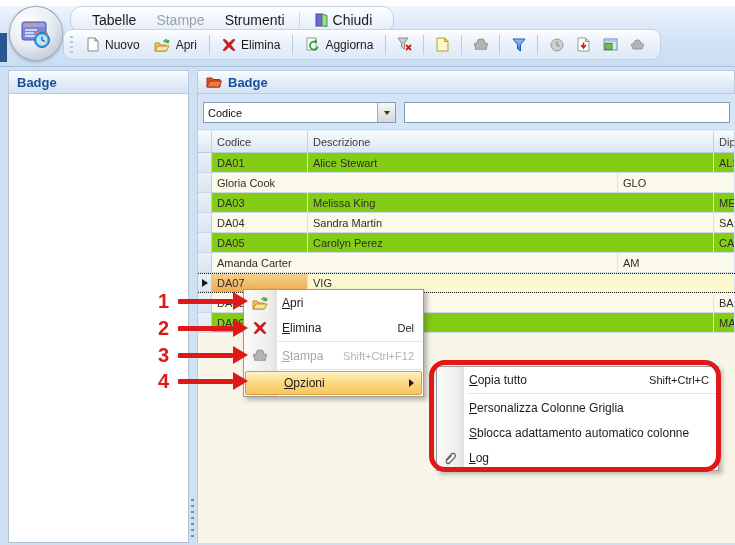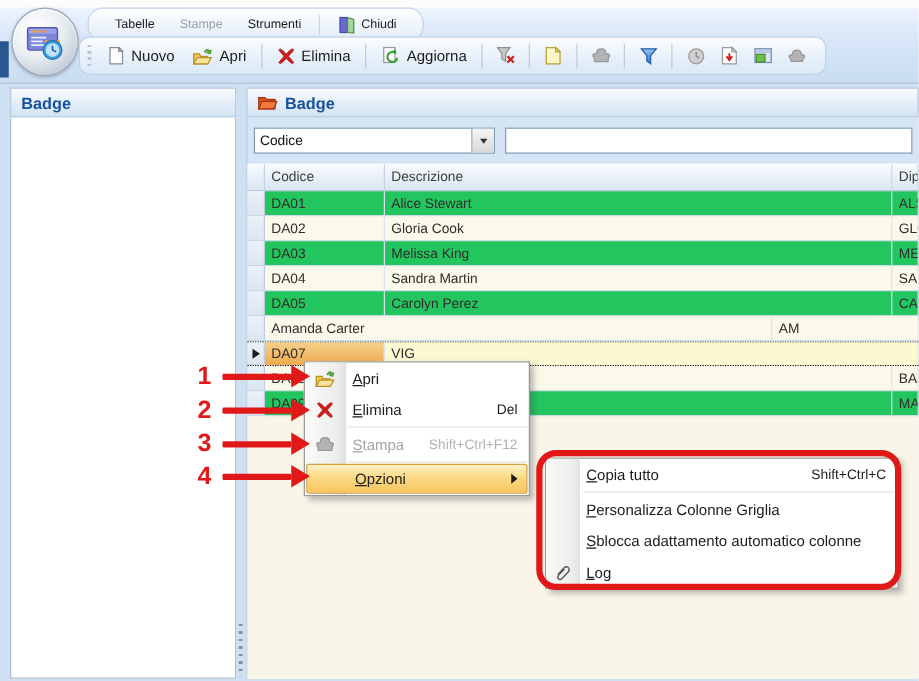--- a/index.html
+++ b/index.html
@@ -11,21 +11,21 @@
   .top-white{position:absolute;left:0;top:0;width:735px;height:6px;background:#fdfdfe;}
   .edge-dark{position:absolute;left:0;top:33px;width:7px;height:29px;background:#28588f;}
   .app-button{position:absolute;left:9px;top:6px;width:52px;height:53px;border-radius:50%;
       background:radial-gradient(circle at 35% 30%,#ffffff,#e9eef4 45%,#c3ccd8 78%,#a9b5c5);
       border:1px solid #9aa8ba;box-shadow:inset 0 1px 2px #fff,0 1px 3px rgba(0,0,0,.25);
       display:flex;align-items:center;justify-content:center;}
   .tab-strip{position:absolute;left:70px;top:6px;height:25px;padding:0 12px;
       display:flex;align-items:center;gap:2px;
       background:linear-gradient(#ffffff,#eef4fc 55%,#e2ecf9);
       border:1px solid #c4d4e7;border-radius:12px;}
-  .tab{padding:2px 9px;font-size:10px;color:#1b1b1b;display:flex;align-items:center;gap:5px;white-space:nowrap;}
+  .tab{padding:2px 9px;font-size:14px;color:#1b1b1b;display:flex;align-items:center;gap:5px;white-space:nowrap;}
   .tab.disabled{color:#9aa2ad;}
   .tab-divider{width:1px;height:16px;background:#c9d6e6;margin:0 3px;}
   .toolbar{position:absolute;left:63px;top:29px;height:29px;display:flex;align-items:center;
       padding:0 10px 0 4px;gap:2px;
       background:linear-gradient(#fdfeff,#eaf2fb 45%,#dce9f7);
       border:1px solid #c2d3e8;border-radius:9px;}
   .tb-grip{width:3px;height:18px;margin:0 5px 0 2px;
       background-image:repeating-linear-gradient(180deg,#b4c6db 0 2px,transparent 2px 5px);}
   .tb-btn{display:flex;align-items:center;gap:5px;padding:2px 6px;font-size:12px;color:#1b1b1b;white-space:nowrap;}
   .tb-sep{width:1px;height:20px;background:#bccddf;margin:0 4px;}
@@ -62,21 +62,21 @@
       font-size:11px;color:#3c3c3c;display:flex;align-items:center;padding:0 5px;
       box-sizing:border-box;white-space:nowrap;overflow:hidden;}
   .gind{width:14px;padding:0;}
   .c1{width:96px;} .c2{width:406px;} .c3{flex:1;}
   .grid-row{height:20px;display:flex;font-size:11px;color:#2e2e2e;box-sizing:border-box;}
   .gr-ind{width:14px;box-sizing:border-box;background:linear-gradient(#eaf1f9,#dbe6f2);
       border-right:1px solid #bdccdf;border-bottom:1px solid #c9d6e7;
       display:flex;align-items:center;justify-content:center;}
   .gr-cell{box-sizing:border-box;border-right:1px solid #d9e2ee;border-bottom:1px solid #cfdae9;
       display:flex;align-items:center;padding:0 5px;overflow:hidden;white-space:nowrap;}
-  .row-odd  .gr-cell{background:#22c55e;}
+  .row-odd  .gr-cell{background:#84cc16;}
   .row-even .gr-cell{background:#fbf9e9;}
   .row-selected{border-top:1px dotted #111;border-bottom:1px dotted #111;}
   .row-selected .gr-cell{background:#fcf8cf;border-bottom:none;}
   .row-selected .gr-cell.c1{background:linear-gradient(#f6d08a,#eeab4e);}
   .tri-right{width:0;height:0;border-top:4px solid transparent;border-bottom:4px solid transparent;
       border-left:6px solid #1a1a1a;}
   .grid-filler{flex:1;background:#f9f6e9;}
   
   .menu{position:absolute;background:#fff;border:1px solid #9b9b9b;
       box-shadow:3px 3px 5px rgba(70,70,70,.4);z-index:10;}
@@ -310,21 +310,20 @@
         </div>
       <div id="grid-body">
           <div class="grid-row row-odd">
             <div class="gr-ind"></div>
             <div class="gr-cell c1">DA01</div>
             <div class="gr-cell c2">Alice Stewart</div>
             <div class="gr-cell c3">ALS</div>
           </div>
           <div class="grid-row row-even">
             <div class="gr-ind"></div>
-            <div class="gr-cell c1">DA02</div>
             <div class="gr-cell c2">Gloria Cook</div>
             <div class="gr-cell c3">GLO</div>
           </div>
           <div class="grid-row row-odd">
             <div class="gr-ind"></div>
             <div class="gr-cell c1">DA03</div>
             <div class="gr-cell c2">Melissa King</div>
             <div class="gr-cell c3">ME</div>
           </div>
           <div class="grid-row row-even">

